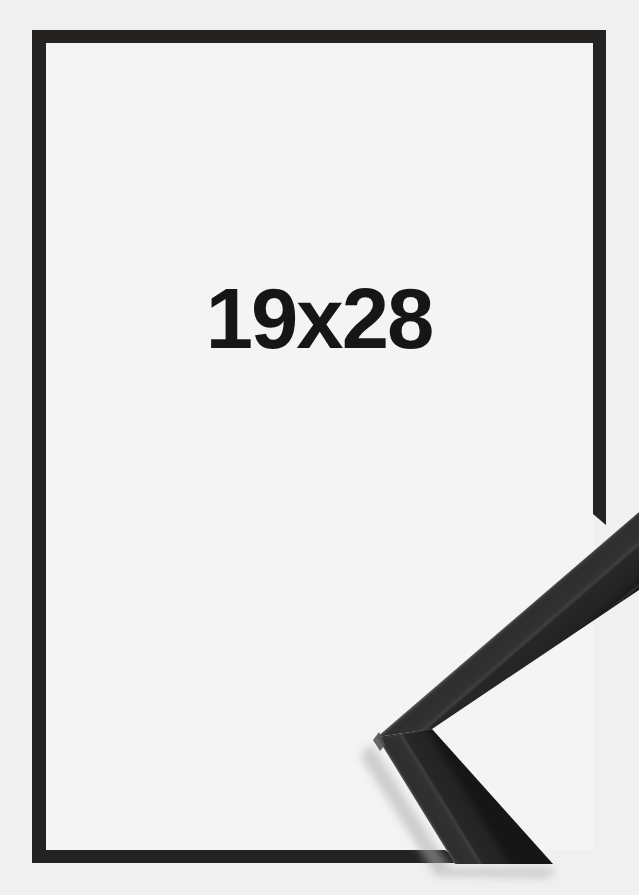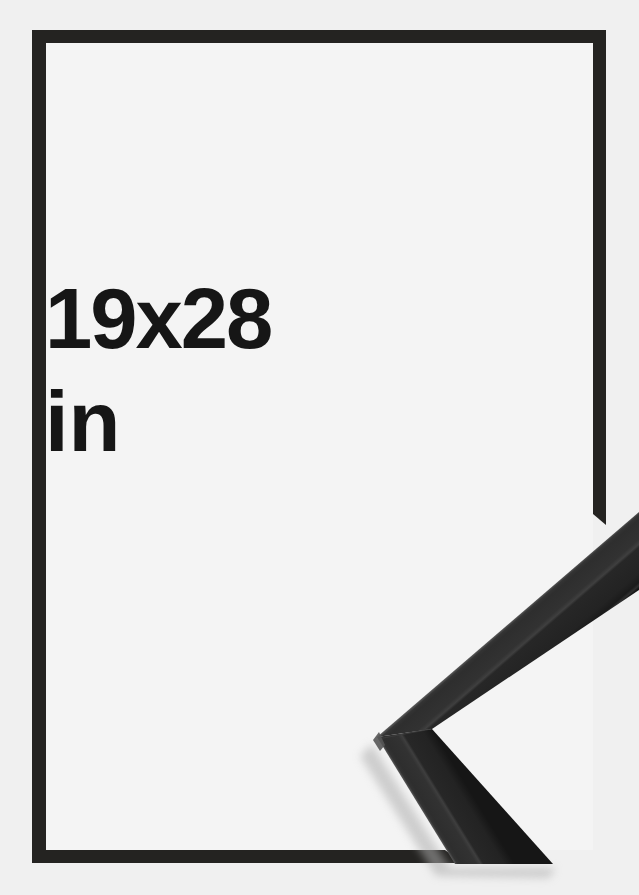--- a/index.html
+++ b/index.html
@@ -21,21 +21,21 @@
     top: 0;
     width: 639px;
     height: 895px;
     display: block;
   }
   .size-text {
     position: absolute;
     left: 45px;
     top: 268px;
     width: 548px;
-    text-align: left;
+    text-align: center;
     color: #161616;
     font-weight: 700;
     font-size: 85px;
     line-height: 1.21;
     letter-spacing: -2px;
     user-select: none;
   }
   .size-text .unit {
     letter-spacing: 0;
   }
@@ -89,16 +89,15 @@
 
     <polygon points="377,737 455,864 553,864 432,729" fill="url(#bottomArmGrad)"></polygon>
 
     <line x1="378" y1="739" x2="431" y2="729" stroke="#3e3e3e" stroke-width="1.2" opacity="0.85"></line>
 
     <polygon points="379,732 373,740 380,751 385,745" fill="#565656" opacity="0.9"></polygon>
   </svg>
 
   <div class="size-text">
     <div>19x28</div>
-    <div class="unit">in</div>
   </div>
 
 </div>
 
 </body></html>

